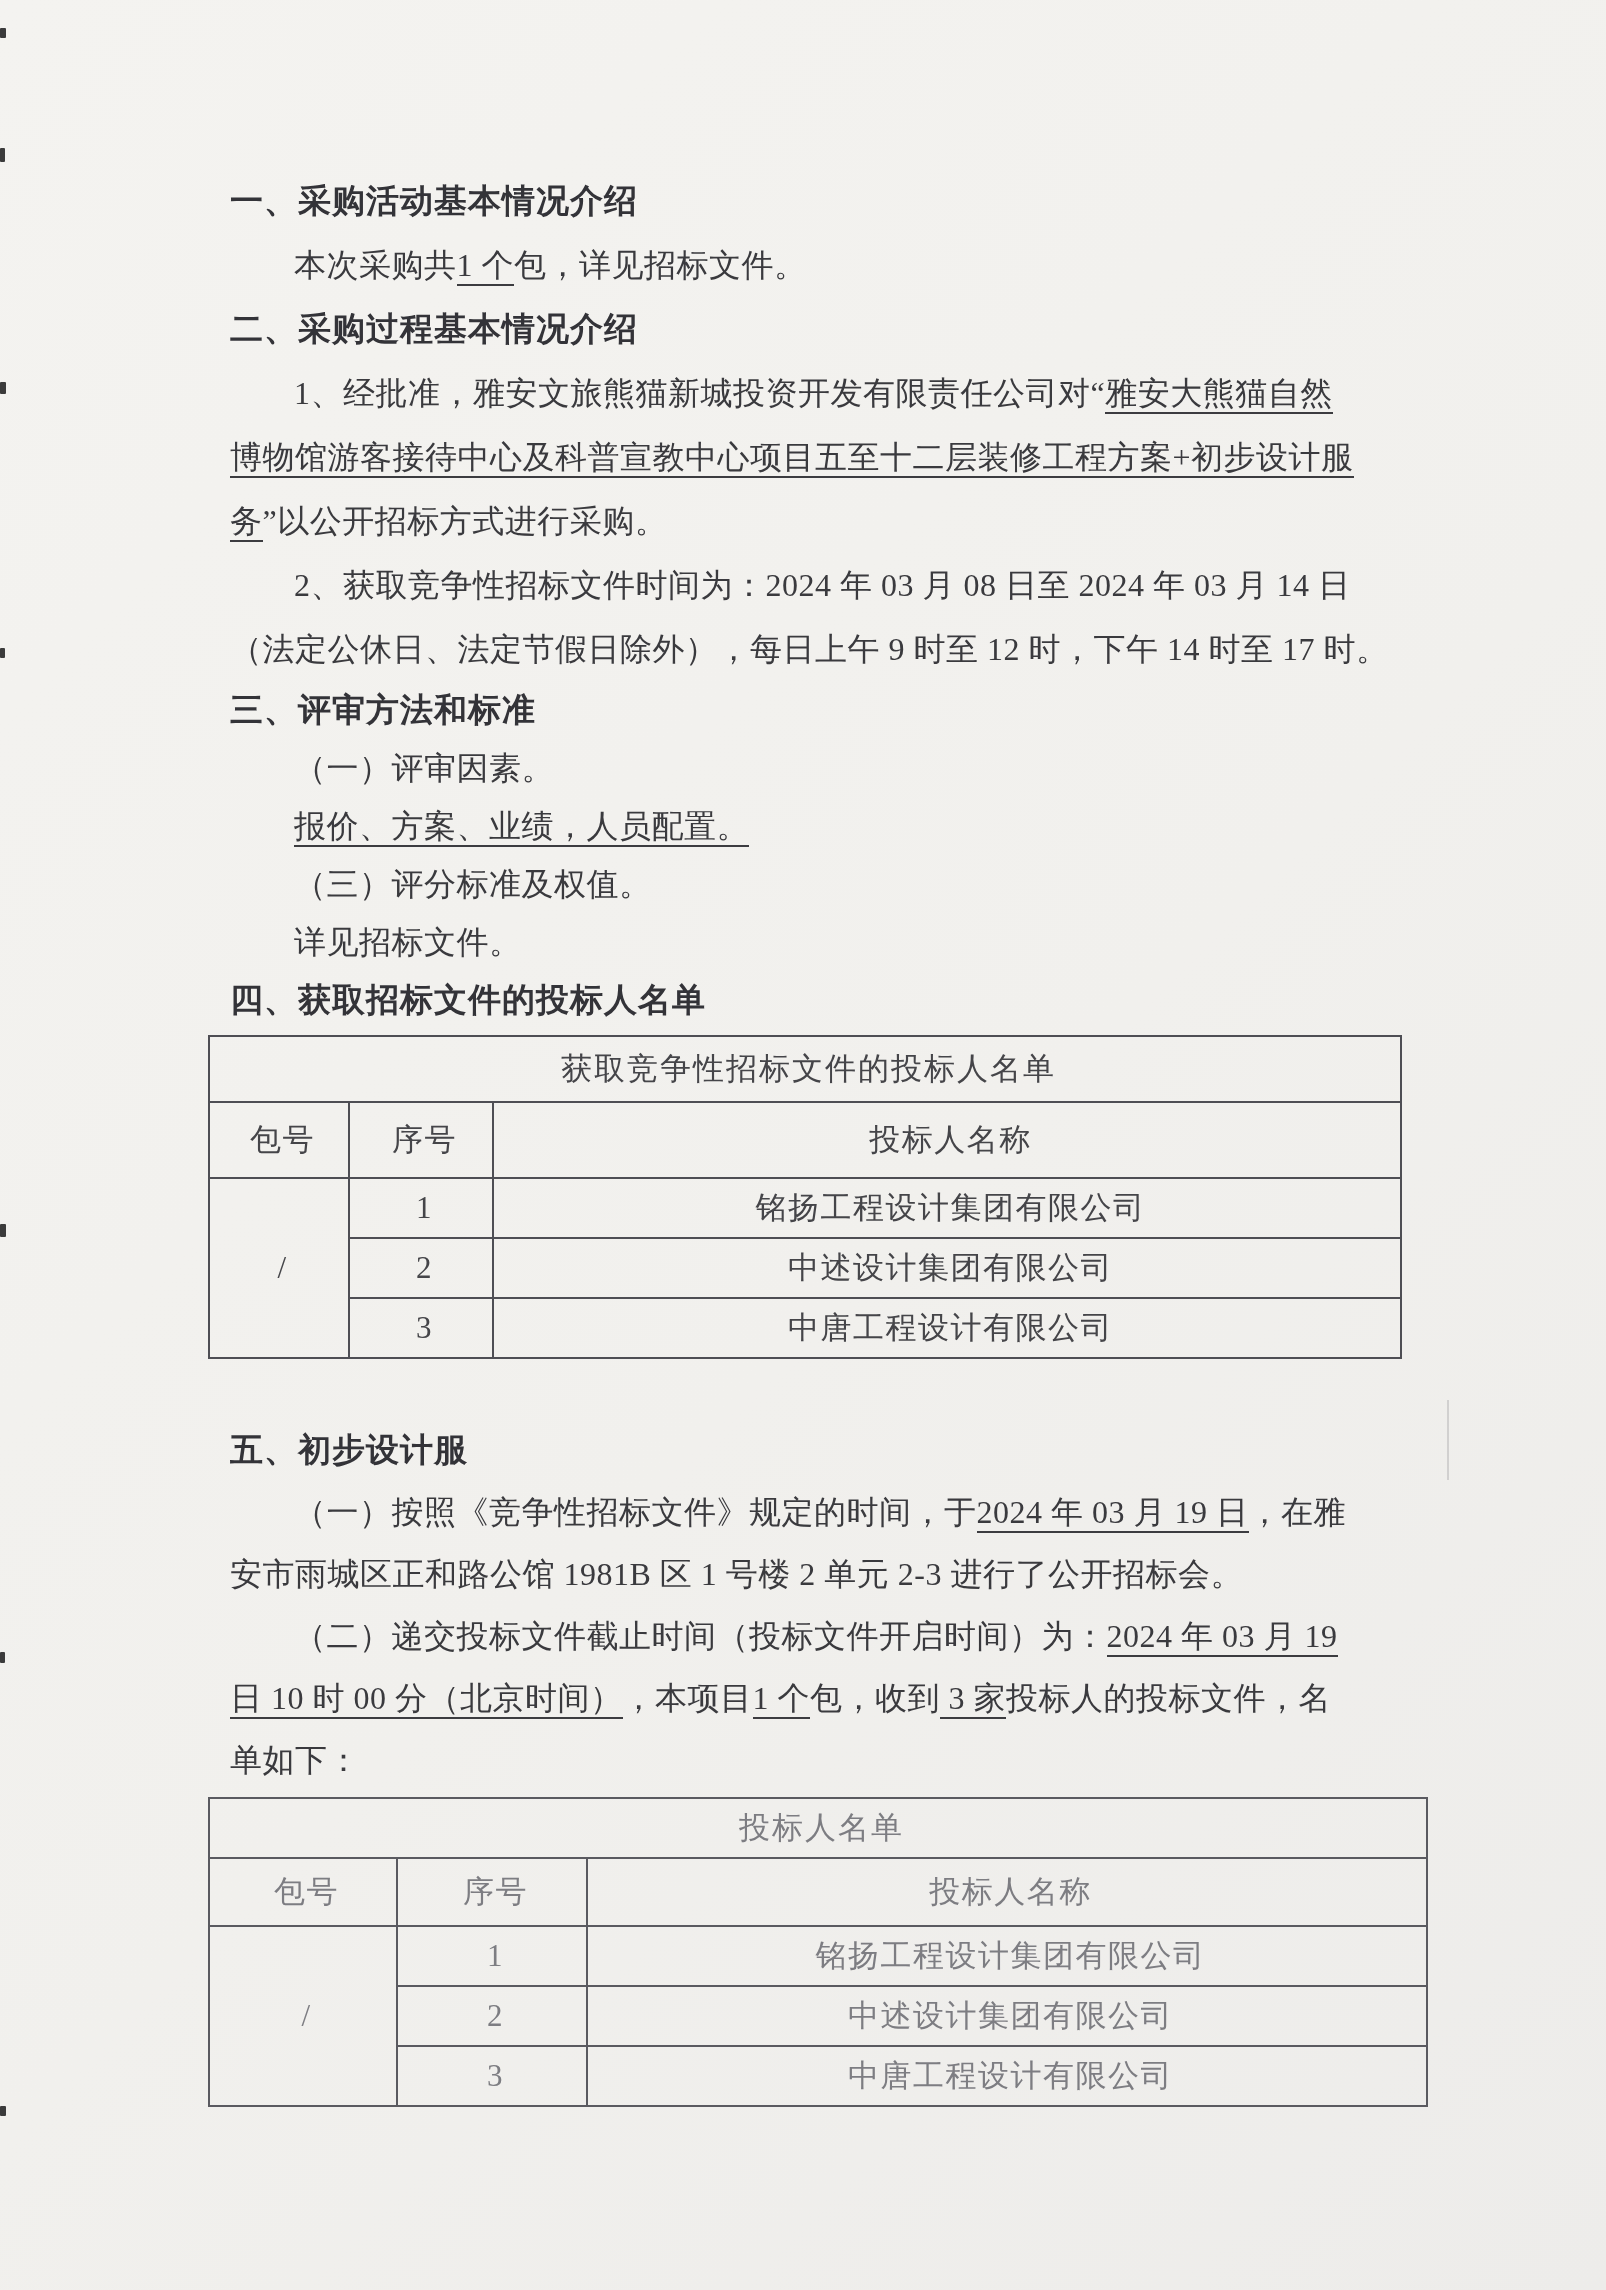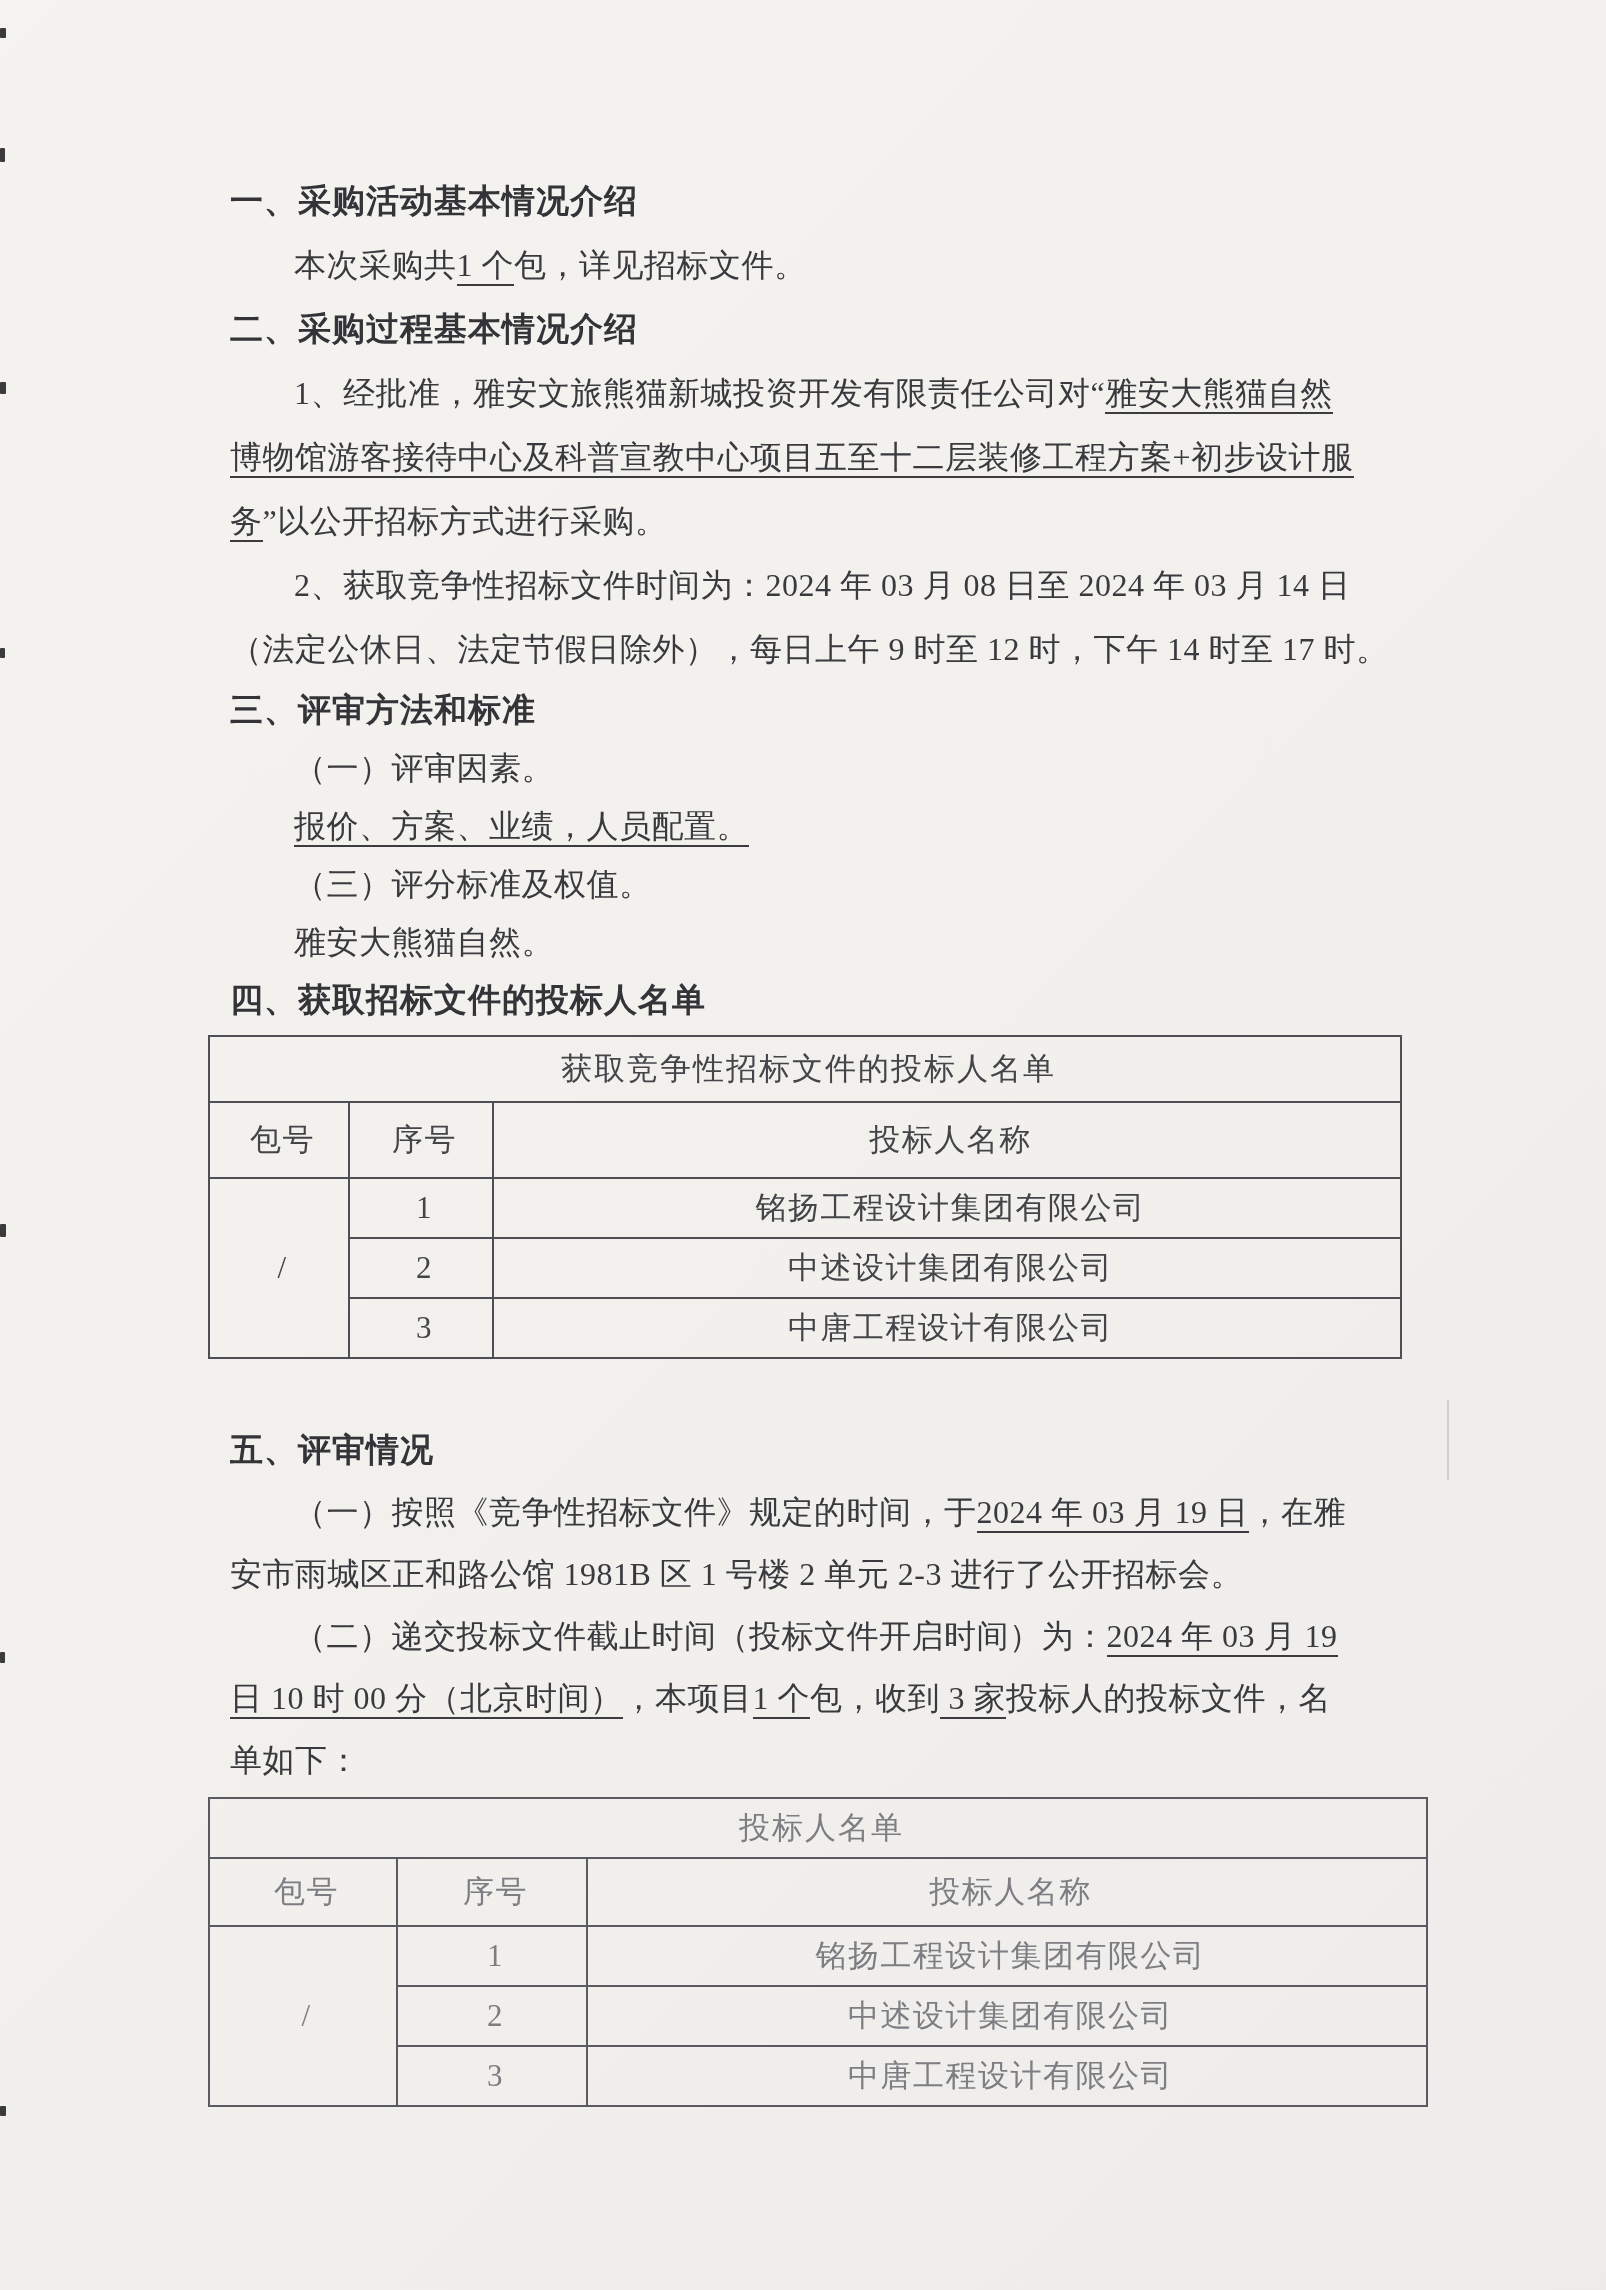--- a/index.html
+++ b/index.html
@@ -82,21 +82,21 @@
       <div class="line"><span class="u">务</span><span>”以公开招标方式进行采购。</span></div>
       <div class="line ind">2、获取竞争性招标文件时间为：2024 年 03 月 08 日至 2024 年 03 月 14 日</div>
       <div class="line">（法定公休日、法定节假日除外），每日上午 9 时至 12 时，下午 14 时至 17 时。</div>
     </div>
 
     <div class="sec34">
       <div class="line h">三、评审方法和标准</div>
       <div class="line ind">（一）评审因素。</div>
       <div class="line ind"><span class="u">报价、方案、业绩，人员配置。</span></div>
       <div class="line ind">（三）评分标准及权值。</div>
-      <div class="line ind">雅安大熊猫自然。</div>
+      <div class="line ind">详见招标文件。</div>
       <div class="line h">四、获取招标文件的投标人名单</div>
     </div>
 
     <table class="t t1">
       <colgroup>
           <col style="width:140px">
           <col style="width:144px">
           <col style="width:908px">
         </colgroup>
       <tbody>
@@ -118,21 +118,21 @@
         <td>中述设计集团有限公司</td>
       </tr>
       <tr class="data-row">
         <td>3</td>
         <td>中唐工程设计有限公司</td>
       </tr>
     </tbody>
       </table>
 
     <div class="sec5 gap-after-table">
-      <div class="line h">五、评审情况</div>
+      <div class="line h">五、初步设计服</div>
       <div class="line ind"><span>（一）按照《竞争性招标文件》规定的时间，于</span><span class="u">2024 年 03 月 19 日</span><span>，在雅</span></div>
       <div class="line">安市雨城区正和路公馆 1981B 区 1 号楼 2 单元 2-3 进行了公开招标会。</div>
       <div class="line ind"><span>（二）递交投标文件截止时间（投标文件开启时间）为：</span><span class="u">2024 年 03 月 19</span></div>
       <div class="line"><span class="u">日 10 时 00 分（北京时间）</span><span>，本项目</span><span class="u">1 个</span><span>包，收到</span><span class="u"> 3 家</span><span>投标人的投标文件，名</span></div>
       <div class="line">单如下：</div>
     </div>
 
     <table class="t t2">
       <colgroup>
           <col style="width:188px">

